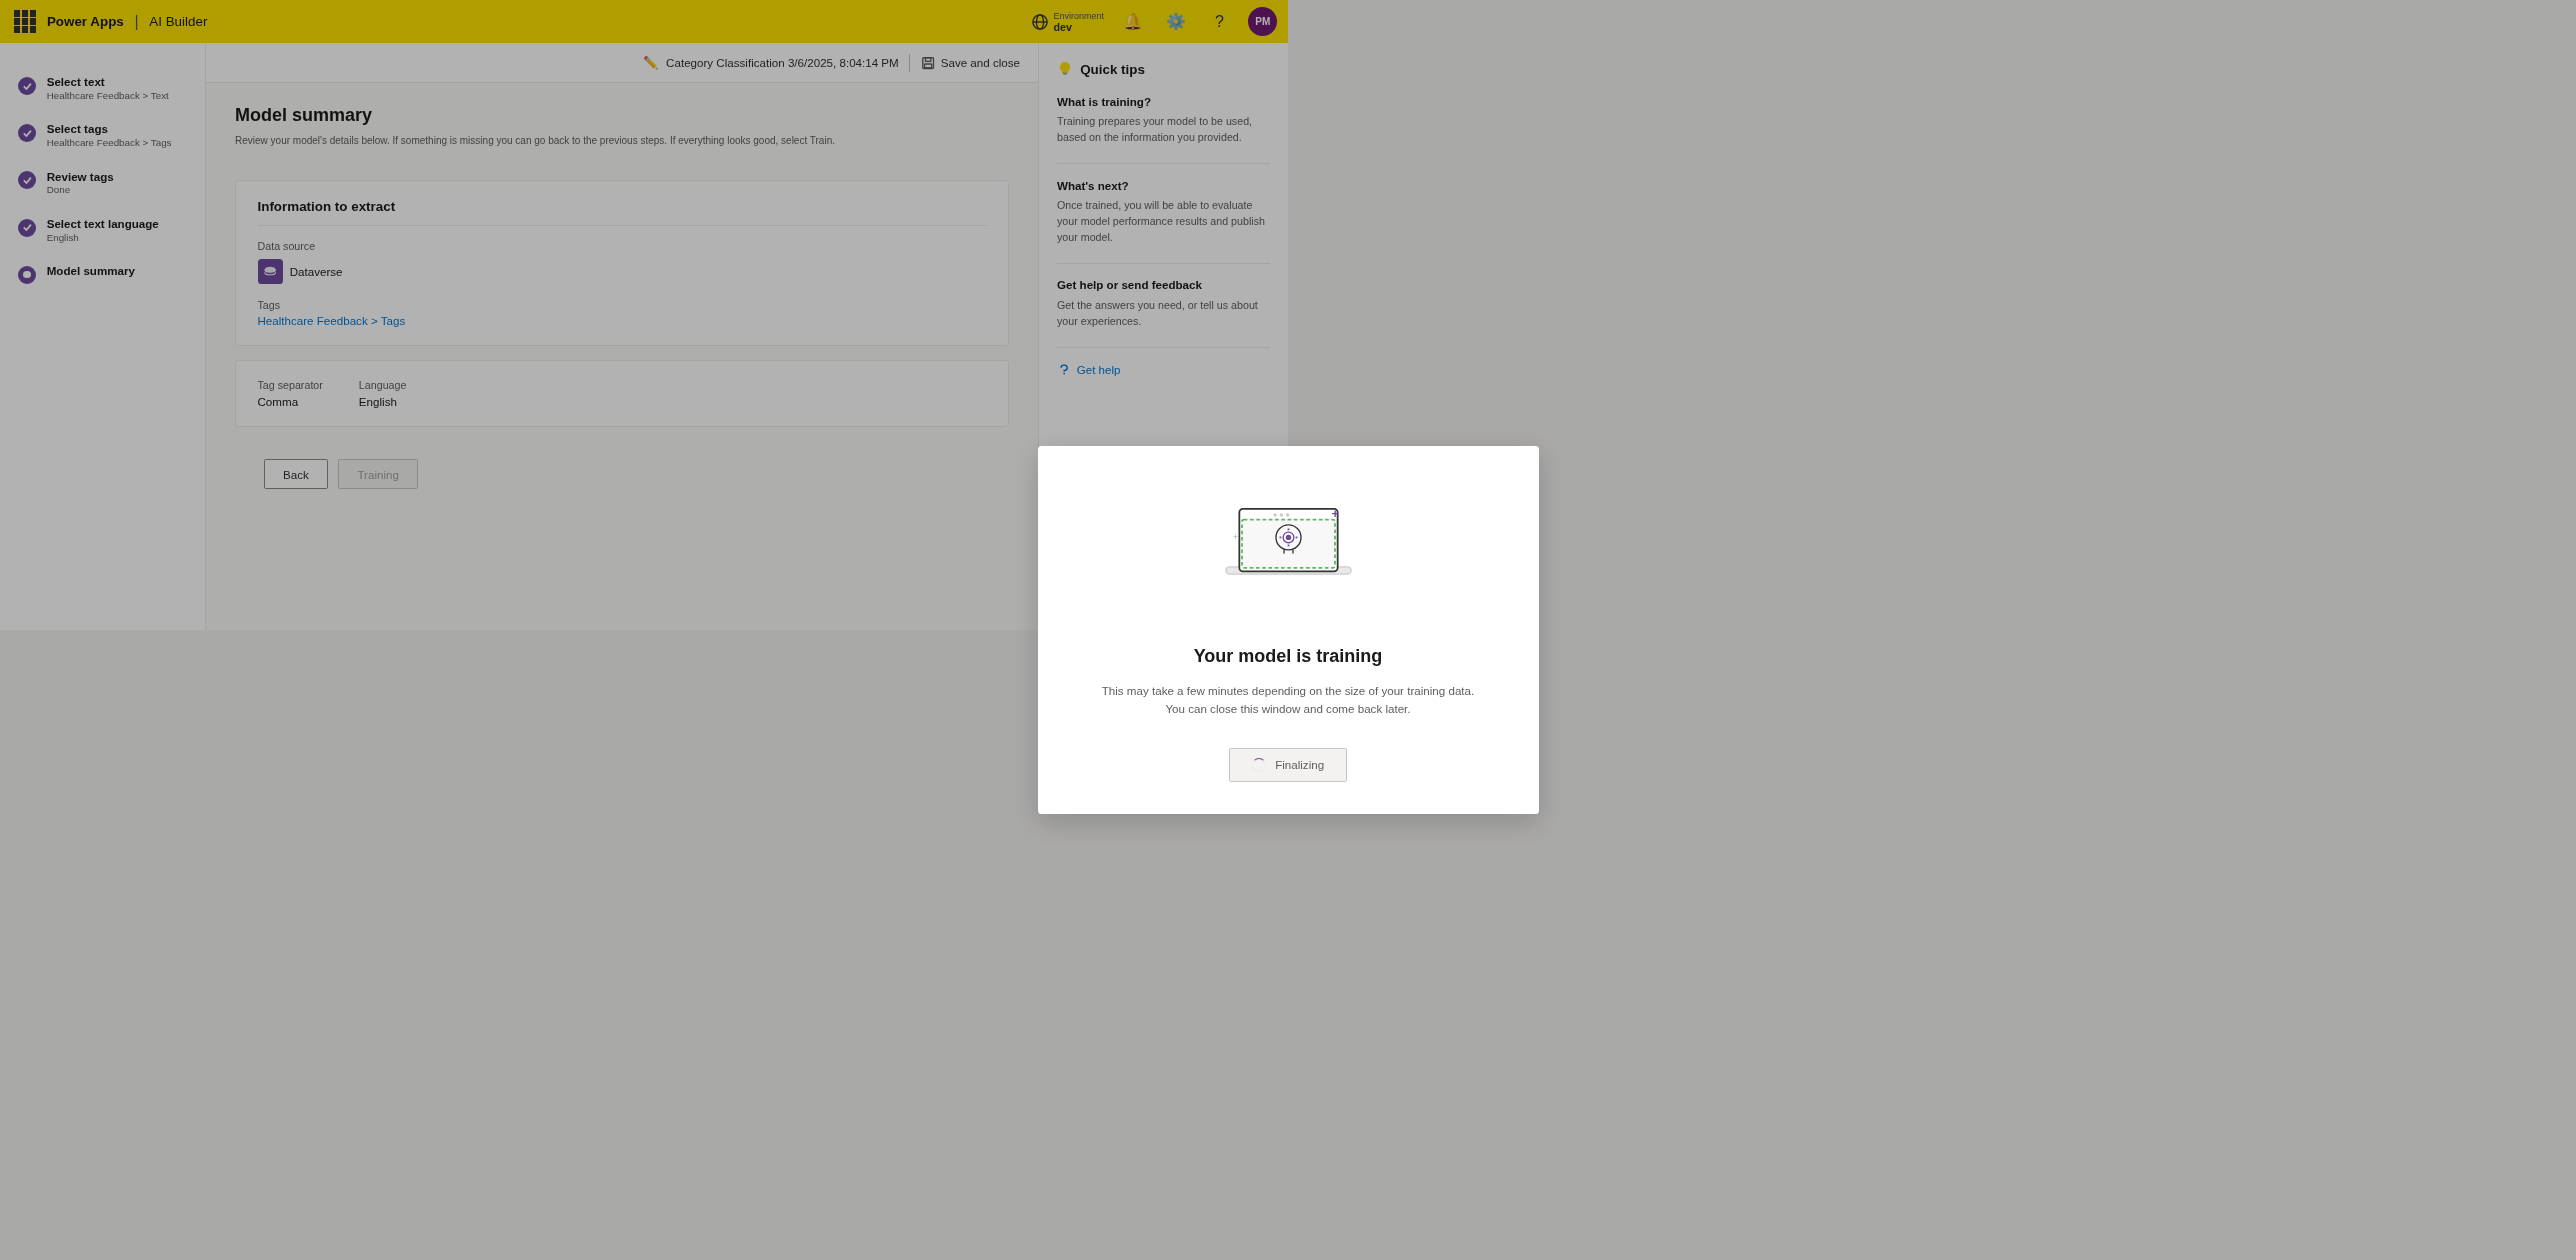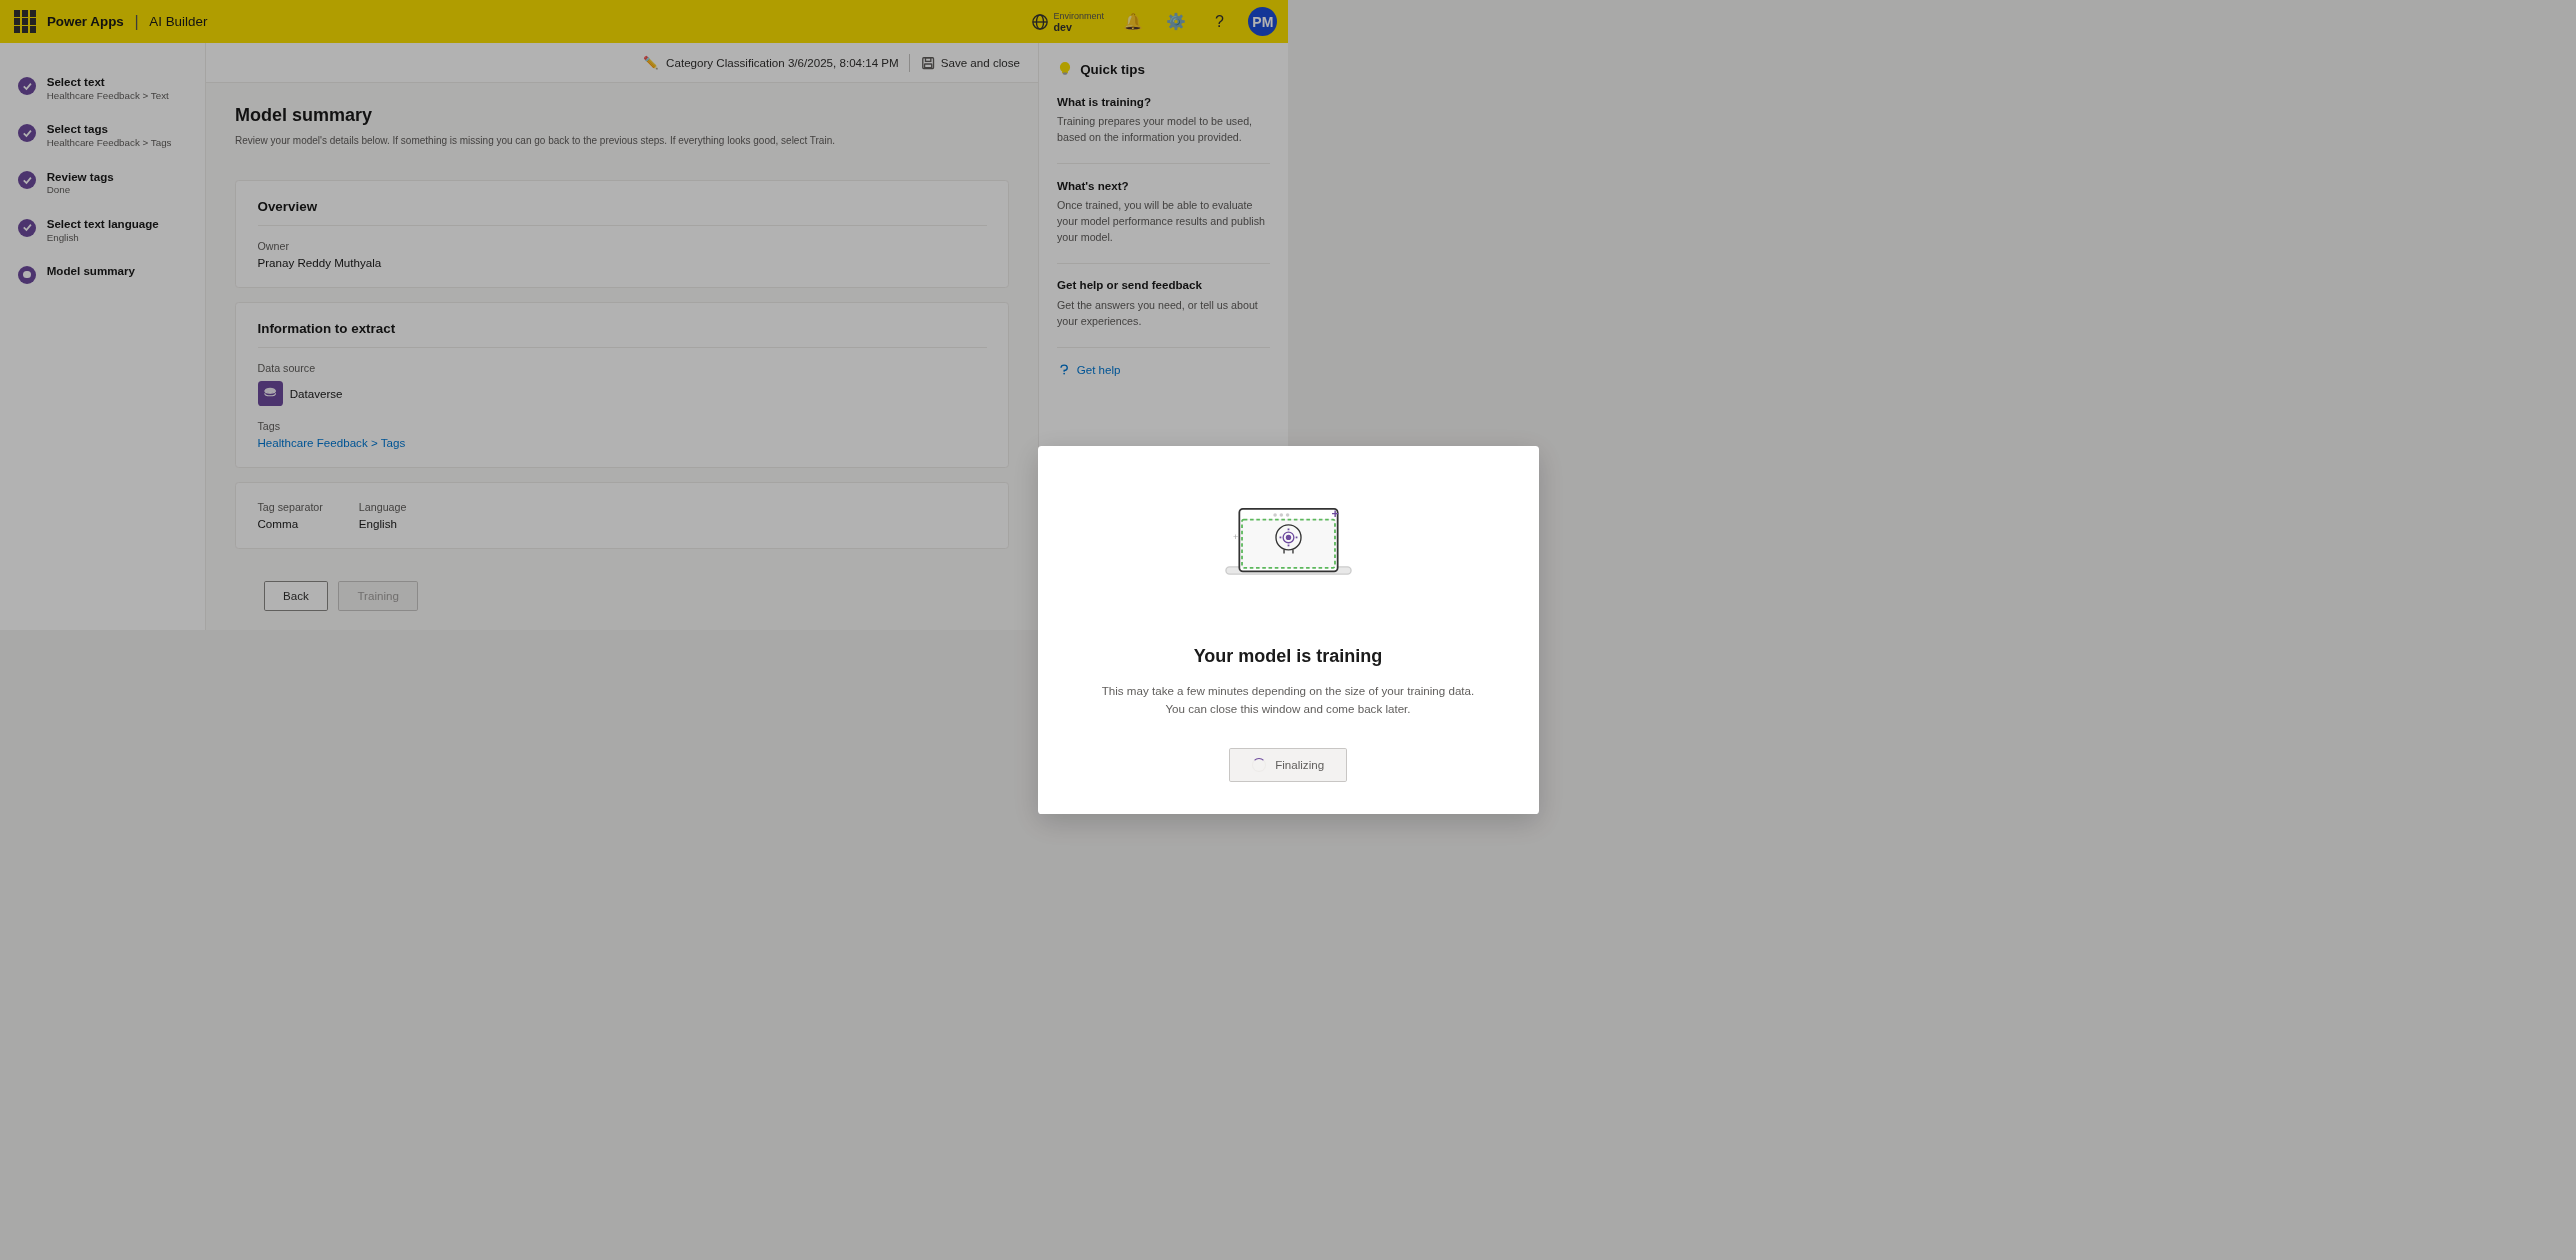--- a/index.html
+++ b/index.html
@@ -37,23 +37,23 @@
     .nav-env {
       display: flex; align-items: center; gap: 5.4px; font-size: 10.7px; color: #333;
     }
     .nav-icon-btn {
       width: 29px; height: 29px;
       display: flex; align-items: center; justify-content: center;
       cursor: pointer; font-size: 16px; color: #333;
     }
     .avatar-btn {
       width: 29px; height: 29px; border-radius: 50%;
-      background: #1d4ed8; color: white;
+      background: #701a75; color: white;
       display: flex; align-items: center; justify-content: center;
-      font-size: 14px; font-weight: 600; cursor: pointer;
+      font-size: 10px; font-weight: 600; cursor: pointer;
     }
 
     
     .main-layout {
       display: flex;
       height: calc(630px - 43px);
     }
 
     
     .sidebar {
@@ -344,29 +344,20 @@
           <rect x="4" y="9" width="8" height="4" rx="0.5" stroke="#605e5c" stroke-width="1.5" fill="none"></rect>
         </svg>
         <span>Save and close</span>
       </div>
     </div>
 
     <div class="model-summary-content">
       <h1 class="section-title">Model summary</h1>
       <p class="section-desc">Review your model's details below. If something is missing you can go back to the previous steps. If everything looks good, select Train.</p>
 
-      <div class="summary-card">
-        <div class="card-header">Overview</div>
-        <div class="info-row">
-          <div class="info-field">
-            <div class="info-label">Owner</div>
-            <div class="info-value">Pranay Reddy Muthyala</div>
-          </div>
-        </div>
-      </div>
 
       <div class="summary-card">
         <div class="card-header">Information to extract</div>
         <div class="info-label">Data source</div>
         <div class="ds-row">
           <div class="ds-icon">
             <svg viewBox="0 0 16 16" fill="white" width="14.3" height="14.3">
               <ellipse cx="8" cy="5" rx="6" ry="3" fill="white" opacity="0.9"></ellipse>
               <path d="M2 5 Q2 8 8 8 Q14 8 14 5" stroke="white" stroke-width="1.2" fill="none"></path>
               <path d="M2 8 Q2 11 8 11 Q14 11 14 8" stroke="white" stroke-width="1.2" fill="none"></path>

